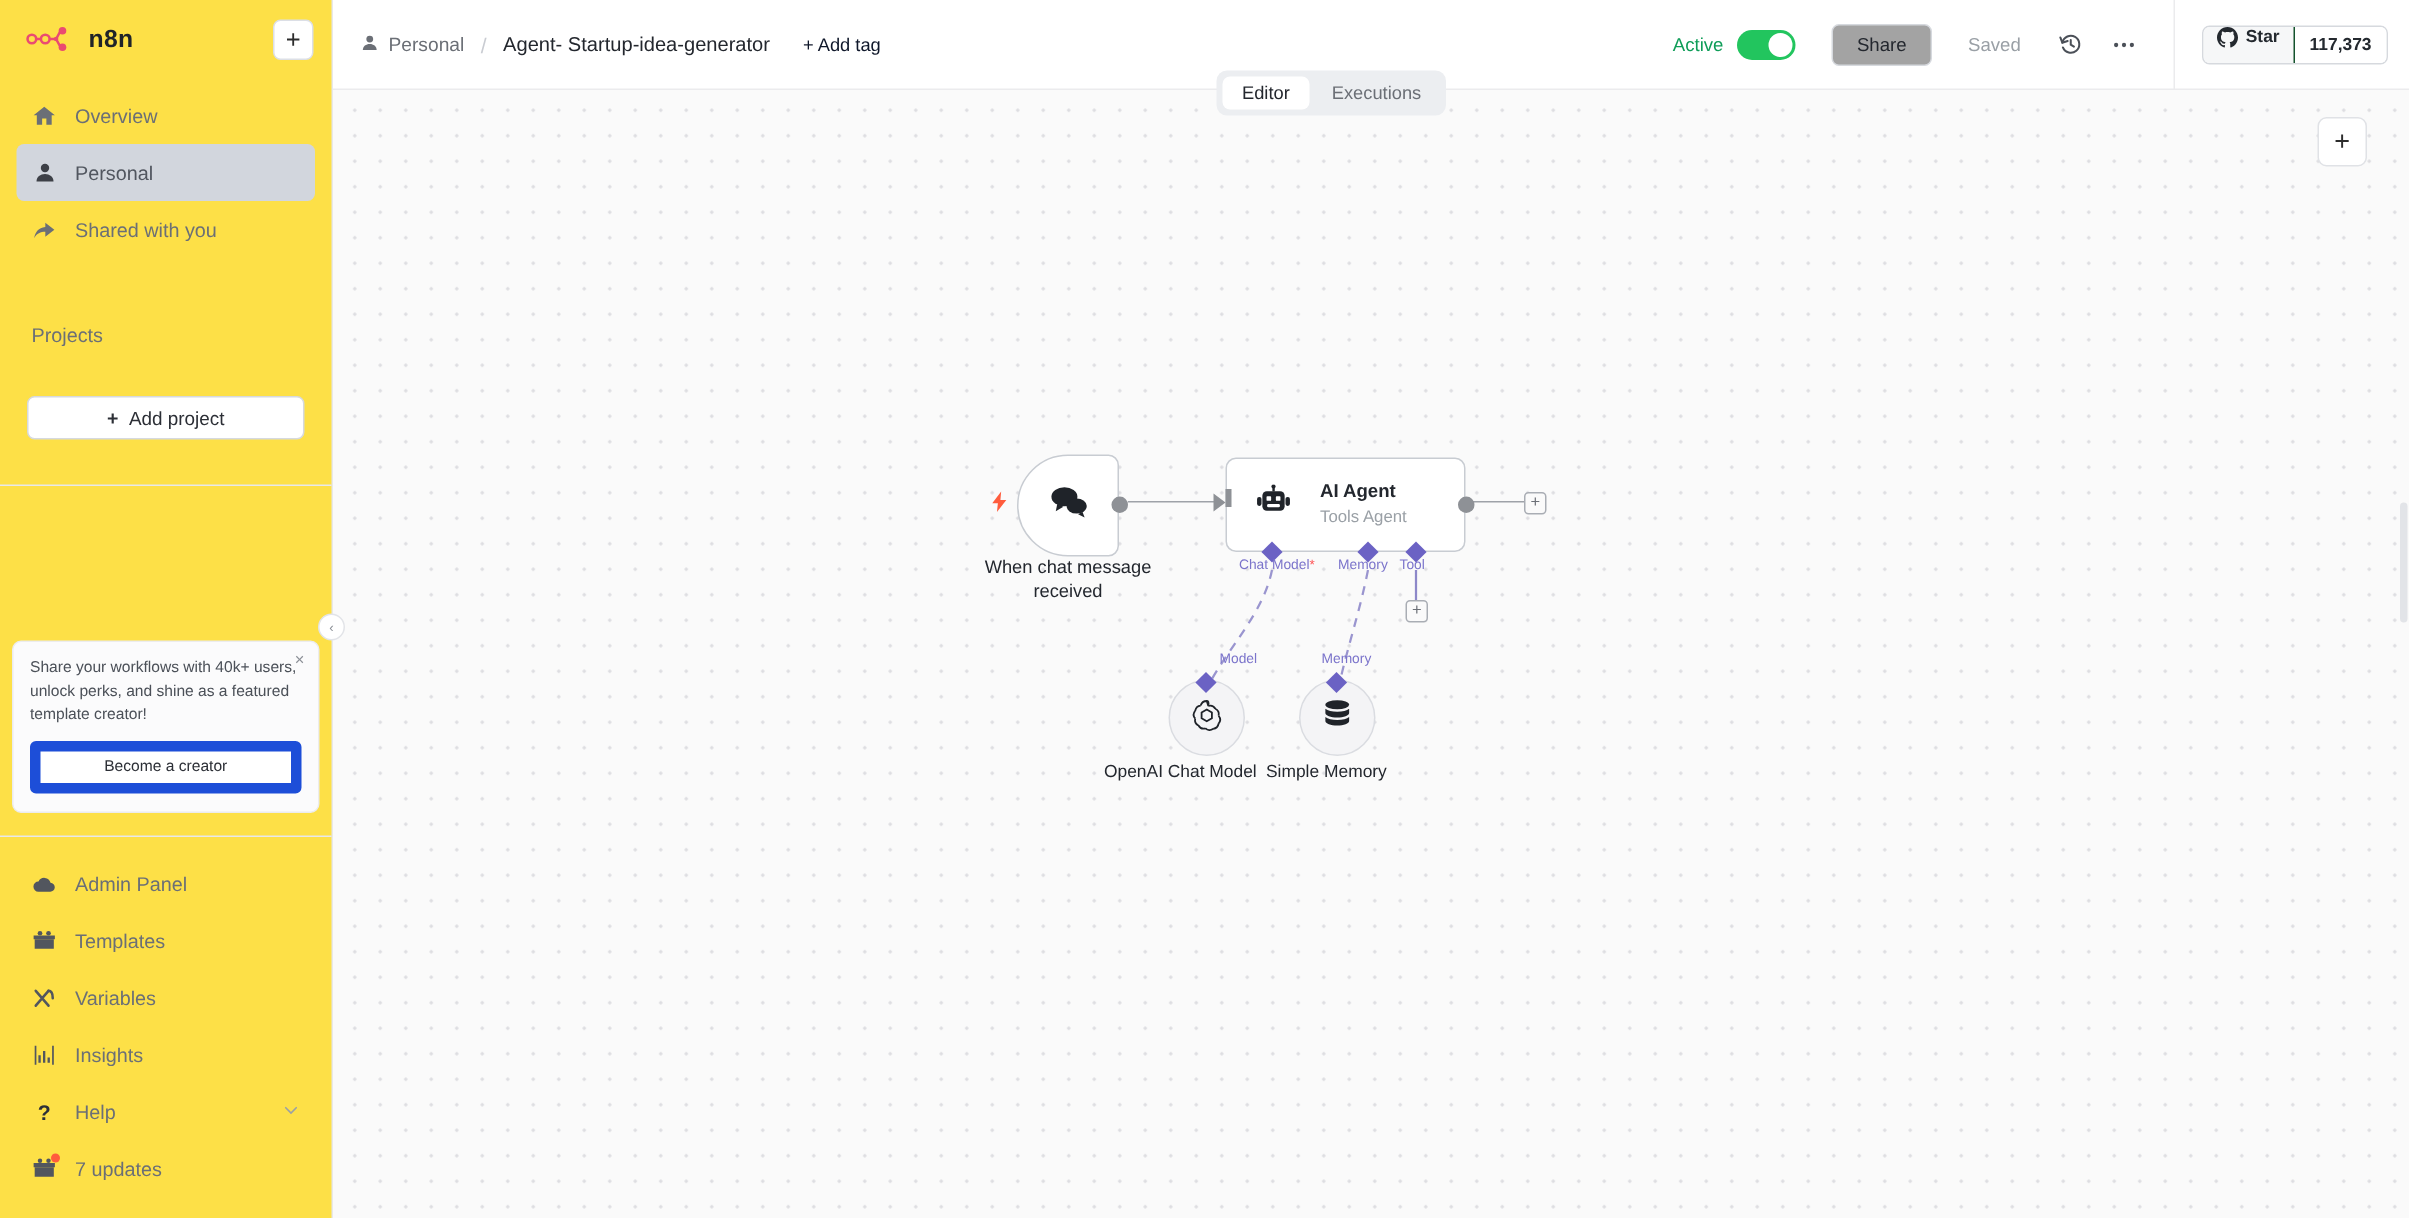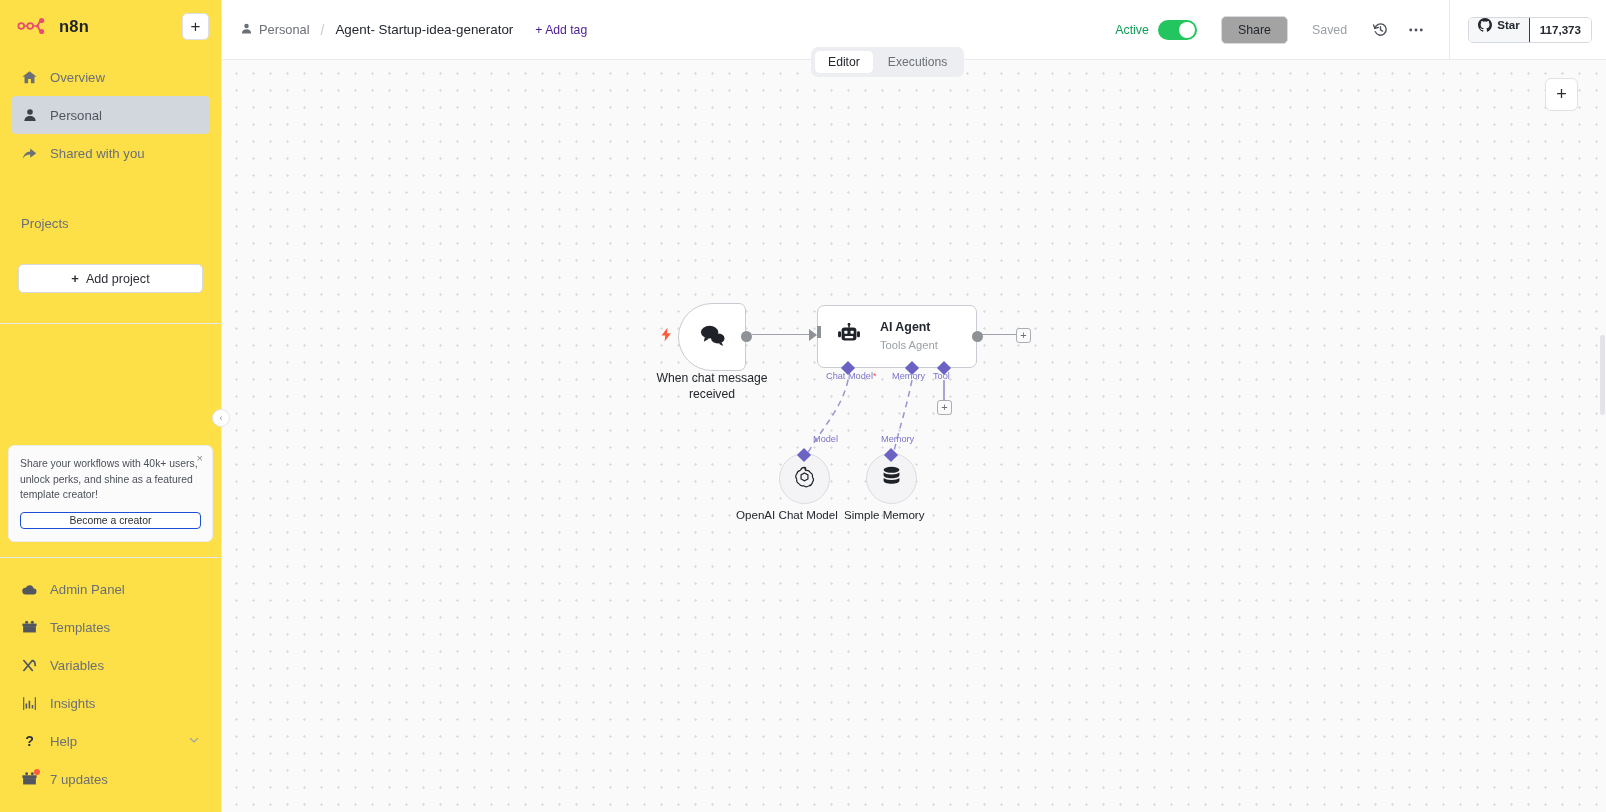--- a/index.html
+++ b/index.html
@@ -64,22 +64,22 @@
   }
   .promo-text {
     font-size: 10.4px; line-height: 1.46; color: #4b5058;
     width: 180px;
   }
   .promo-close {
     position: absolute; top: 7px; right: 9px;
     font-size: 11px; color: #8b8f96; cursor: pointer; line-height: 1;
   }
   .promo-btn {
-    margin-top: 10px; height: 17px; width: 100%;
-    border: 1px solid #1d4ed8; border-radius: 4px; background: #fff;
+    margin-top: 10px; height: 35px; width: 100%;
+    border: 7px solid #1d4ed8; border-radius: 4px; background: #fff;
     font-size: 10.4px; color: #2c2f36; cursor: pointer;
     display: flex; align-items: center; justify-content: center;
   }
   .sb-bottom {
     border-top: 1px solid #e8e8ea; margin-top: 15px;
     padding: 12px 11px 14px 11px;
   }
   .sb-bottom .sb-item { height: 38px; font-size: 13.2px; }
   .chev { margin-left: auto; color: #9aa0a6; font-size: 10px; }
   .badge-dot {
@@ -99,21 +99,21 @@
 
   .topbar {
     height: 60px; display: flex; align-items: center;
     border-bottom: 1px solid #ebebed; background: #fff;
     position: relative; z-index: 10;
   }
   .tb-left { display: flex; align-items: center; gap: 0; padding-left: 18px; }
   .bc-owner { display: flex; align-items: center; gap: 6px; font-size: 12.8px; color: #6b6f76; cursor: pointer;}
   .bc-sep { margin: 0 11px; color: #c9ccd2; font-size: 14px; }
   .bc-name { font-size: 13.4px; color: #23272e; cursor: pointer; }
-  .bc-addtag { margin-left: 22px; font-size: 12.2px; color: #4c1d95; cursor: pointer; }
+  .bc-addtag { margin-left: 22px; font-size: 12.2px; color: #0f172a; cursor: pointer; }
 
   .tb-right {
     margin-left: auto; display: flex; align-items: center; height: 100%;
   }
   .tb-actions { display: flex; align-items: center; gap: 0; padding-right: 18px; }
   .active-wrap { display: flex; align-items: center; gap: 9px; margin-right: 24px; }
   .active-label { font-size: 12.4px; color: #0f9d58; }
   .toggle {
     width: 39px; height: 20px; border-radius: 11px; background: #22c55e;
     position: relative; cursor: pointer;

